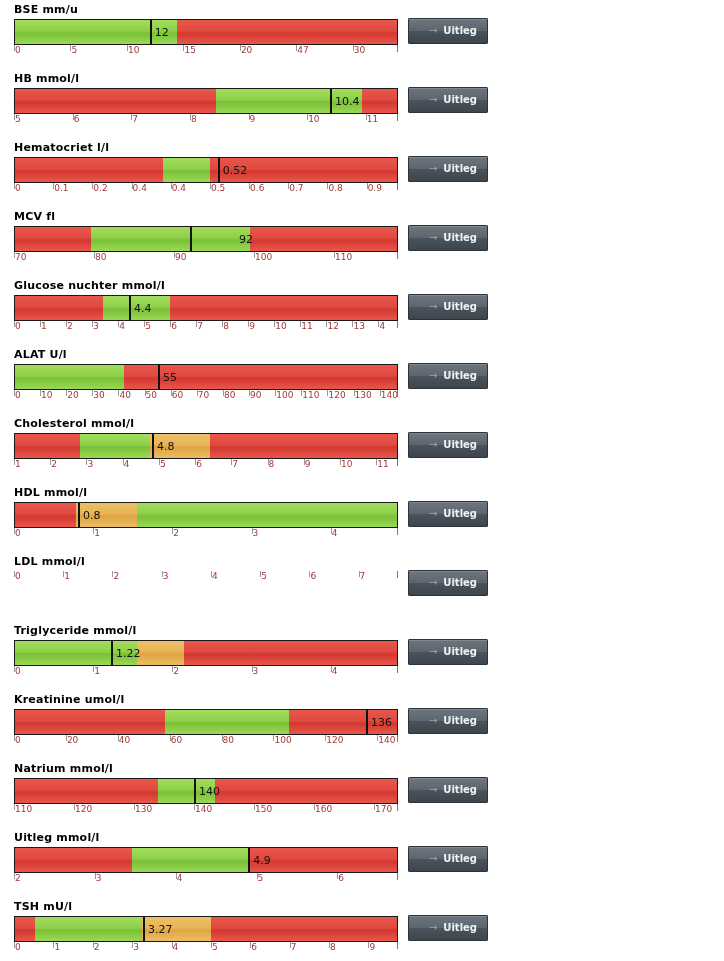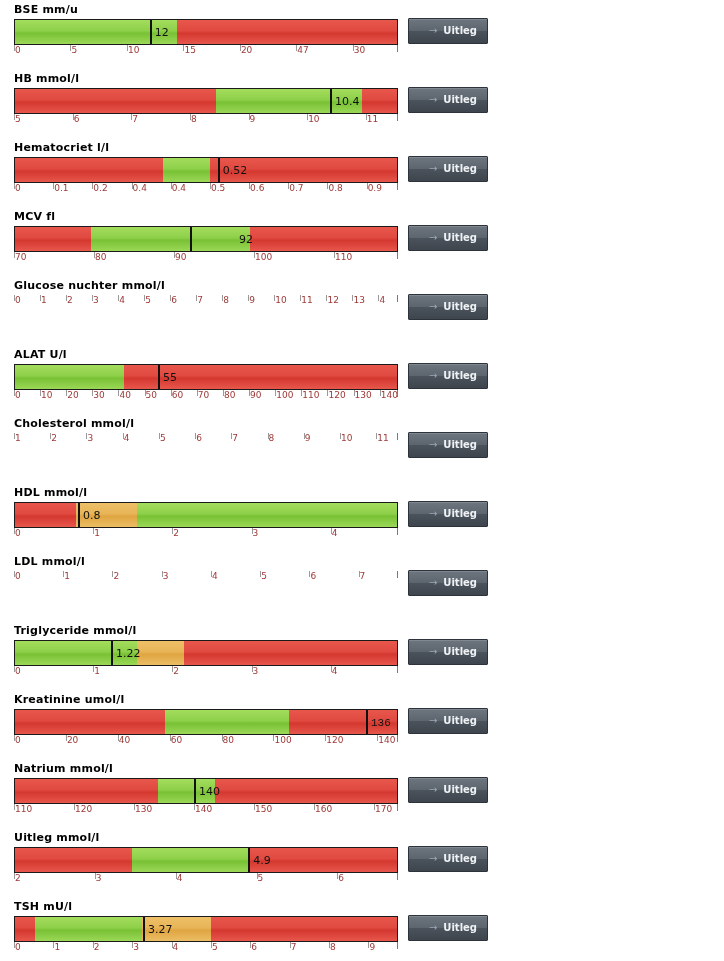--- a/index.html
+++ b/index.html
@@ -299,21 +299,27 @@
             <div class="tick" style="left: 62.5%;">
               <i></i>
               <span>100</span>
             </div>
             <div class="tick" style="left: 83.3333%;">
               <i></i>
               <span>110</span>
             </div>
             <div class="axis-endcap"></div>
           </div></div><div class="uitleg-btn"><span class="arr">→</span><span>Uitleg</span></div></div>
-      <div class="lab-row"><div class="row-title">Glucose nuchter mmol/l</div><div class="gauge-wrap"><div class="axis">
+      <div class="lab-row"><div class="row-title">Glucose nuchter mmol/l</div><div class="gauge-wrap"><div class="bar-frame">
+            <div class="seg red" style="left: 0%; width: 23.0508%;"></div>
+            <div class="seg green" style="left: 23.0508%; width: 17.6271%;"></div>
+            <div class="seg red" style="left: 40.678%; width: 59.322%;"></div>
+            <div class="marker" style="left: 29.8305%;"></div>
+            <div class="marker-label" style="left: calc(29.8305% + 2px);">4.4</div>
+          </div><div class="axis">
             <div class="tick" style="left: 0%;">
               <i></i>
               <span>0</span>
             </div>
             <div class="tick" style="left: 6.77966%;">
               <i></i>
               <span>1</span>
             </div>
             <div class="tick" style="left: 13.5593%;">
               <i></i>
@@ -430,21 +436,28 @@
             <div class="tick" style="left: 88.4354%;">
               <i></i>
               <span>130</span>
             </div>
             <div class="tick" style="left: 95.2381%;">
               <i></i>
               <span>140</span>
             </div>
             <div class="axis-endcap"></div>
           </div></div><div class="uitleg-btn"><span class="arr">→</span><span>Uitleg</span></div></div>
-      <div class="lab-row"><div class="row-title">Cholesterol mmol/l</div><div class="gauge-wrap"><div class="axis">
+      <div class="lab-row"><div class="row-title">Cholesterol mmol/l</div><div class="gauge-wrap"><div class="bar-frame">
+            <div class="seg red" style="left: 0%; width: 16.9811%;"></div>
+            <div class="seg green" style="left: 16.9811%; width: 18.3962%;"></div>
+            <div class="seg orange" style="left: 35.3774%; width: 15.566%;"></div>
+            <div class="seg red" style="left: 50.9434%; width: 49.0566%;"></div>
+            <div class="marker" style="left: 35.8491%;"></div>
+            <div class="marker-label" style="left: calc(35.8491% + 2px);">4.8</div>
+          </div><div class="axis">
             <div class="tick" style="left: 0%;">
               <i></i>
               <span>1</span>
             </div>
             <div class="tick" style="left: 9.43396%;">
               <i></i>
               <span>2</span>
             </div>
             <div class="tick" style="left: 18.8679%;">
               <i></i>
@@ -575,21 +588,21 @@
               <i></i>
               <span>4</span>
             </div>
             <div class="axis-endcap"></div>
           </div></div><div class="uitleg-btn"><span class="arr">→</span><span>Uitleg</span></div></div>
       <div class="lab-row"><div class="row-title">Kreatinine umol/l</div><div class="gauge-wrap"><div class="bar-frame">
             <div class="seg red" style="left: 0%; width: 39.1892%;"></div>
             <div class="seg green" style="left: 39.1892%; width: 32.4324%;"></div>
             <div class="seg red" style="left: 71.6216%; width: 28.3784%;"></div>
             <div class="marker" style="left: 91.8919%;"></div>
-            <div class="marker-label" style="left: calc(91.8919% + 2px); font-family: Liberation Mono, monospace;">136</div>
+            <div class="marker-label" style="left: calc(91.8919% + 2px);">136</div>
           </div><div class="axis">
             <div class="tick" style="left: 0%;">
               <i></i>
               <span>0</span>
             </div>
             <div class="tick" style="left: 13.5135%;">
               <i></i>
               <span>20</span>
             </div>
             <div class="tick" style="left: 27.027%;">

